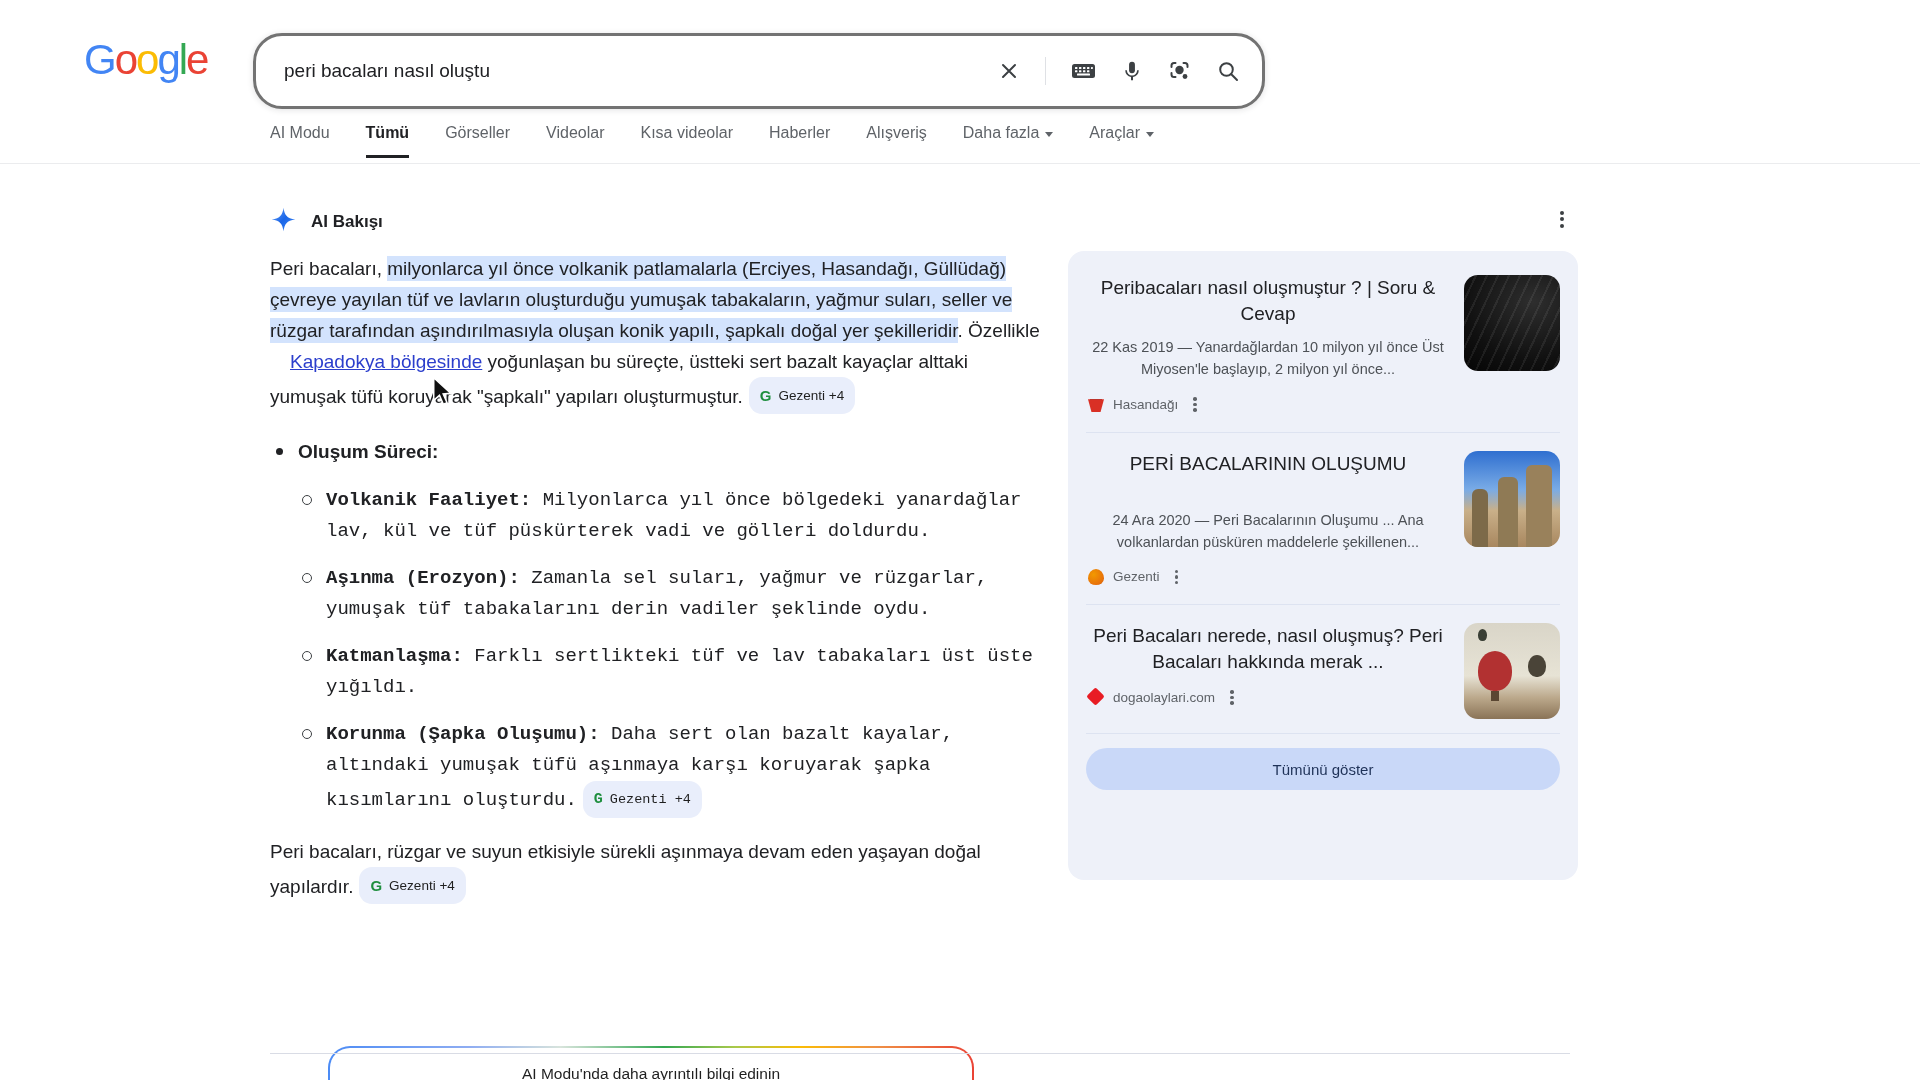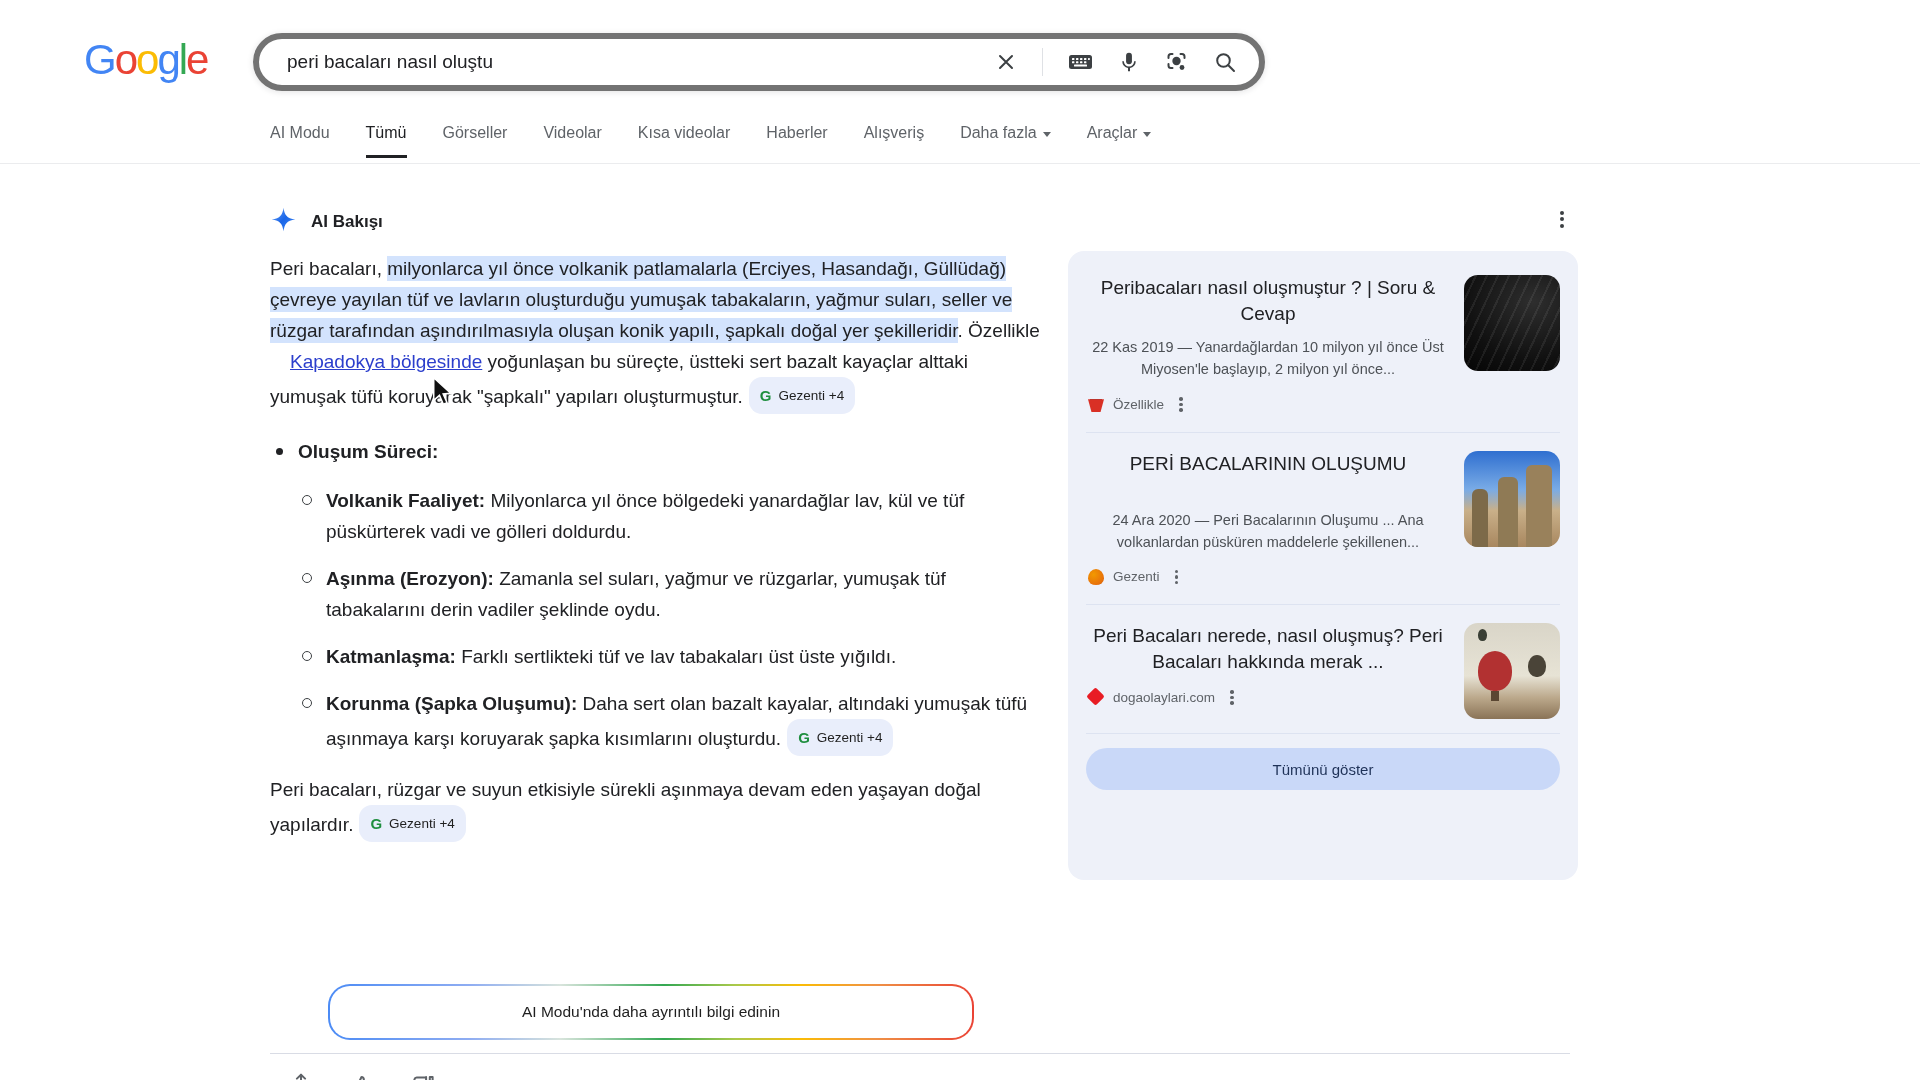--- a/index.html
+++ b/index.html
@@ -2,50 +2,50 @@
 <html><head>
 <meta charset="utf-8">
 <style>
   * { margin:0; padding:0; box-sizing:border-box; }
   html,body { width:1920px; height:1080px; background:#fff; overflow:hidden; }
   body { font-family:"Liberation Sans","DejaVu Sans",sans-serif; color:#202124; }
   .canvas { position:relative; width:1920px; height:1080px; background:#fff; }
 
   
   .logo { position:absolute; left:84px; top:36px; font-size:42px; font-weight:500; letter-spacing:-2px; cursor:pointer; }
-  .searchbar { position:absolute; left:253px; top:33px; width:1012px; height:58px; background:#fff;
-    border:6px solid #737373; border-radius:29px; box-shadow:0 1px 6px rgba(32,33,36,.13);
+  .searchbar { position:absolute; left:253px; top:33px; width:1012px; height:76px; background:#fff;
+    border:3px solid #737373; border-radius:29px; box-shadow:0 1px 6px rgba(32,33,36,.13);
     display:flex; align-items:center; padding:0 22px 0 28px; }
   .query { flex:1; font-size:19px; color:#202124; white-space:nowrap; overflow:hidden; }
   .sb-icons { display:flex; align-items:center; gap:24px; }
   .sb-icons svg { display:block; }
   .vdiv { width:1px; height:28px; background:#dfe1e5; }
 
   
   .tabs { position:absolute; left:270px; top:124px; display:flex; gap:36px; align-items:flex-start; }
   .tab { font-size:16px; color:#5f6368; padding-bottom:13px; cursor:pointer; display:flex; align-items:center; gap:6px; }
-  .tab.active { color:#202124; font-weight:400; border-bottom:3px solid #202124; }
+  .tab.active { color:#202124; font-weight:700; border-bottom:3px solid #202124; }
   .caret { width:0; height:0; border-left:4px solid transparent; border-right:4px solid transparent; border-top:5px solid #5f6368; margin-top:2px; }
   .tabs-divider { position:absolute; left:0; top:163px; width:1920px; height:1px; background:#ebecee; }
 
   
   .left-col { position:absolute; left:270px; top:206px; width:772px; }
   .ai-header { display:flex; align-items:center; gap:14px; margin-bottom:16px; }
   .ai-header .label { font-size:17px; font-weight:700; color:#202124; }
   .main-para, .closing-para { font-size:19px; line-height:31px; color:#202124; }
   mark.hl { background:#d3e3fd; color:inherit; padding:2px 0; box-decoration-break:clone; -webkit-box-decoration-break:clone; }
   a.cite-link { color:#2b3ecc; text-decoration:underline; cursor:pointer;margin-left:20px; }
   .chip { display:inline-flex; align-items:center; gap:7px; background:#e9eefb; border-radius:13px;
     padding:3px 11px; font-size:13.5px; color:#1f1f1f; cursor:pointer; vertical-align:2px; margin-left:6px; white-space:nowrap; }
   .chip .g { font-weight:700; font-size:15px; color:#1e8e3e; }
 
   ul.toplist { list-style:none; margin:22px 0 10px 0; }
   li.lvl1 { position:relative; padding-left:28px; font-size:19px; line-height:31px; font-weight:700; margin-bottom:18px; }
   li.lvl1::before { content:""; position:absolute; left:6px; top:12px; width:7px; height:7px; border-radius:50%; background:#202124; }
-  ul.sublist { list-style:none; margin-top:18px; }
+  ul.sublist { list-style:none; margin-top:18px;font-family:Liberation Mono, monospace; }
   li.lvl2 { position:relative; padding-left:28px; font-size:19px; line-height:31px; font-weight:400; margin-bottom:16px; }
   li.lvl2::before { content:""; position:absolute; left:4px; top:10px; width:8px; height:8px; border-radius:50%; border:1.6px solid #3c4043; background:transparent; }
   .b-title { font-weight:700; }
   .closing-para { margin-top:8px; }
 
   .ai-mode-btn { margin:142px 0 0 58px; width:646px; border-radius:22px; padding:2px; cursor:pointer;
     background:linear-gradient(90deg,#4b8bf5 0%,#8fadf2 22%,#d8e4dc 36%,#34a853 52%,#a9c94b 63%,#fbbc05 73%,#ef9046 85%,#ea4335 100%); }
   .ai-mode-btn .inner { background:#fff; border-radius:20px; height:52px; display:flex; align-items:center; justify-content:center;
     font-size:15.5px; font-weight:500; color:#1f1f1f; }
 
@@ -260,21 +260,21 @@
   </div>
 
   <div class="sidebar">
 
     <div class="card">
       <div class="card-text">
         <div class="card-title">Peribacaları nasıl oluşmuştur ? | Soru &amp; Cevap</div>
         <div class="card-snippet">22 Kas 2019 — Yanardağlardan 10 milyon yıl önce Üst Miyosen'le başlayıp, 2 milyon yıl önce...</div>
         <div class="card-source">
           <span class="fav fav-pot"></span>
-          <span>Özellikle</span>
+          <span>Hasandağı</span>
           <span class="kebab src-kebab">
               <i></i>
               <i></i>
               <i></i>
             </span>
         </div>
       </div>
       <div class="thumb thumb1"></div>
     </div>
 

